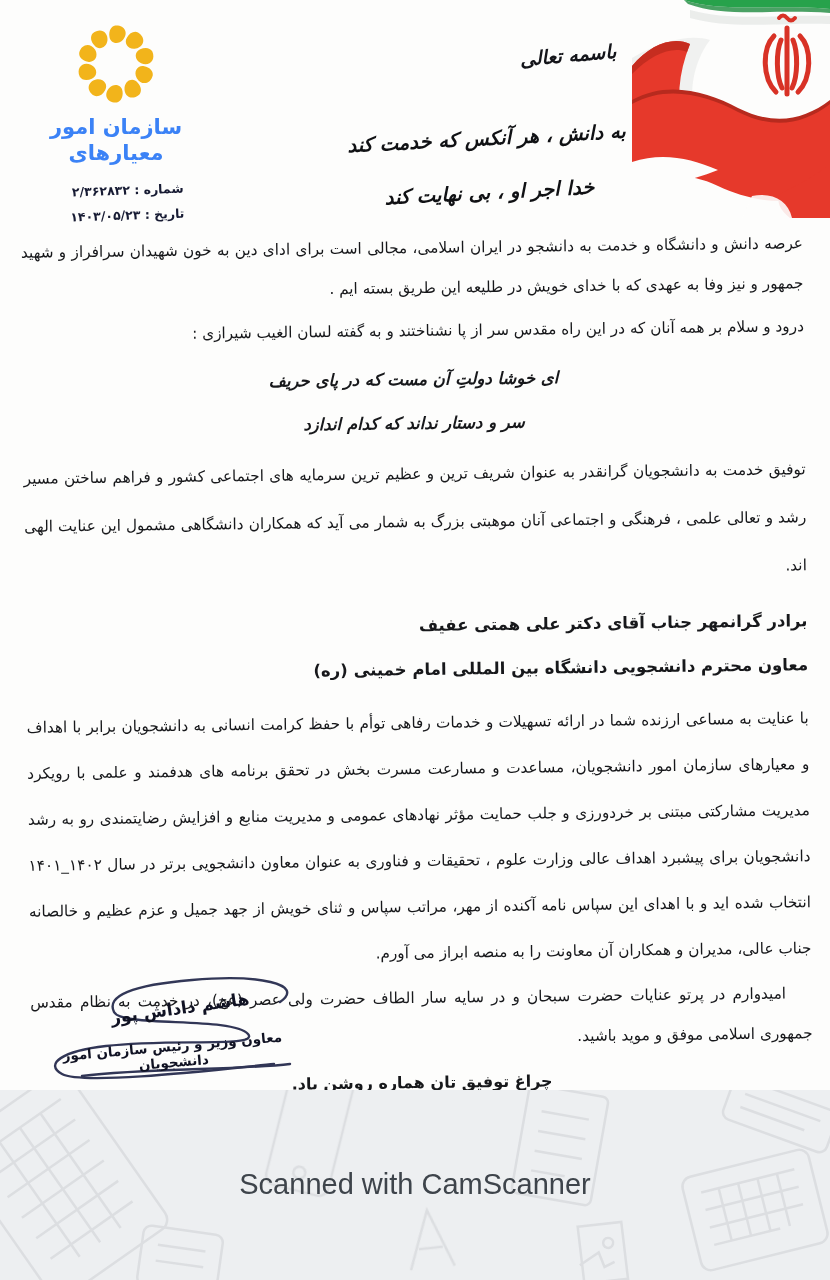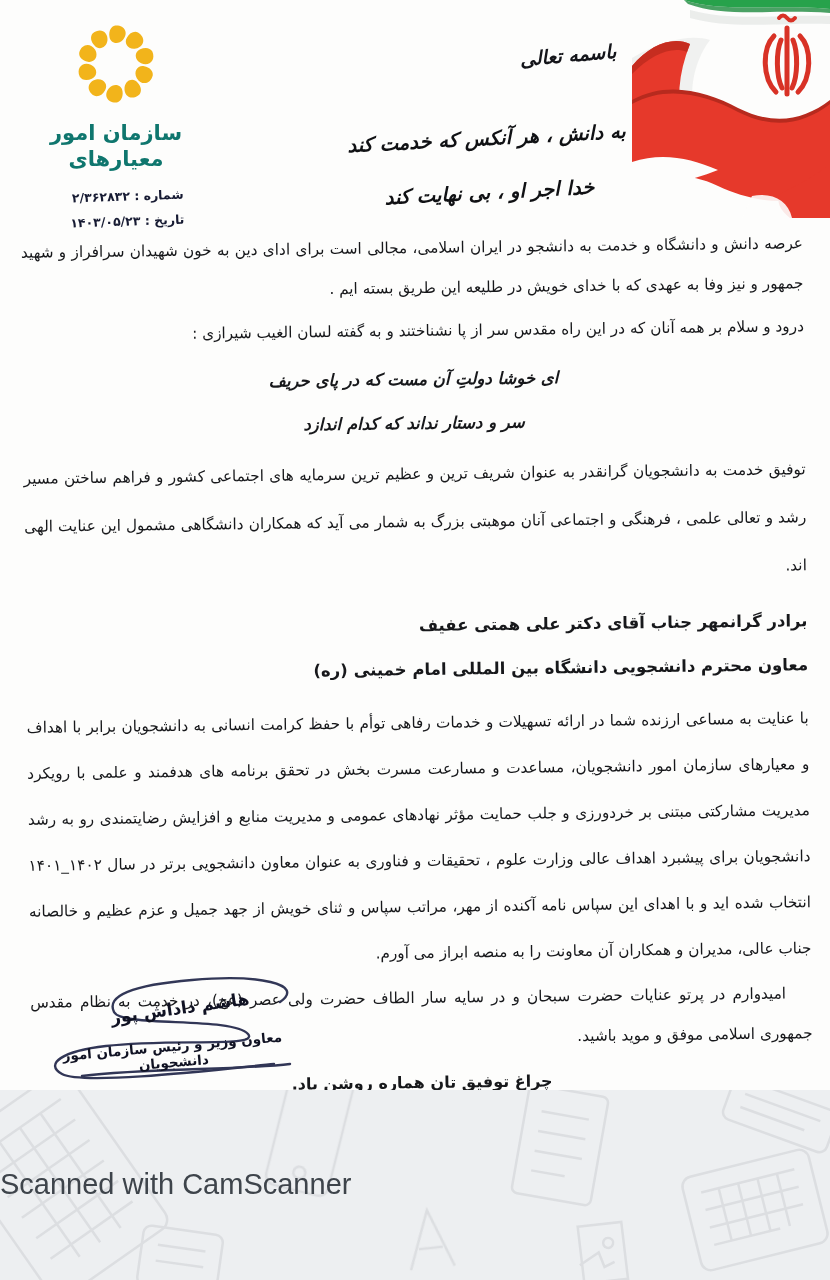--- a/index.html
+++ b/index.html
@@ -3,21 +3,21 @@
 <meta charset="utf-8">
 <style>
   html,body{margin:0;padding:0;background:#ffffff;}
   body{width:830px;height:1280px;font-family:"DejaVu Sans",sans-serif;}
   .page{position:relative;width:830px;height:1280px;overflow:hidden;background:#f0f1f3;}
   .letter{position:absolute;left:0;top:0;width:830px;height:1090px;background:#fdfdfc;
           box-shadow:0 3px 6px rgba(0,0,0,.18);}
   
   .logo-block{position:absolute;left:38px;top:14px;width:156px;text-align:center;}
   .sun{width:100px;height:100px;margin:0 auto;display:block;}
-  .org-name{direction:rtl;color:#0f766e;font-weight:bold;font-size:21px;line-height:26px;margin-top:6px;letter-spacing:0;}
+  .org-name{direction:rtl;color:#3b82f6;font-weight:bold;font-size:21px;line-height:26px;letter-spacing:0;}
   .logo-meta{direction:rtl;margin-top:12px;color:#171b33;font-size:12.5px;font-weight:bold;line-height:25px;text-align:right;padding-right:10px;transform:rotate(-2deg);}
   .logo-meta .val{letter-spacing:1px;}
   
   .besmele{position:absolute;left:498px;top:44px;width:140px;direction:rtl;text-align:center;
            font-size:19px;font-weight:bold;font-style:italic;color:#14151a;transform:rotate(-5deg);}
   .poem-top{position:absolute;left:318px;top:112px;width:340px;direction:rtl;text-align:center;
             font-size:19.5px;font-weight:bold;font-style:italic;color:#101114;line-height:54px;transform:rotate(-3deg);}
   
   .flag{position:absolute;right:0;top:0;width:198px;height:218px;}
   
@@ -35,21 +35,21 @@
   
   .signature{position:absolute;left:22px;top:972px;width:300px;height:150px;}
   .sig-name{position:absolute;left:58px;top:26px;width:200px;direction:rtl;text-align:center;
             font-size:17px;font-weight:bold;color:#101223;transform:rotate(-8deg);}
   .sig-title{position:absolute;left:6px;top:66px;width:290px;direction:rtl;text-align:center;
              font-size:13.5px;font-weight:bold;color:#101223;transform:rotate(-5deg);}
   .sig-ink{position:absolute;left:0;top:0;width:300px;height:150px;}
   
   .scan-band{position:absolute;left:0;bottom:0;width:830px;height:190px;background:#edeff1;overflow:hidden;}
   .doodles{position:absolute;left:0;top:0;width:830px;height:190px;}
-  .scan-text{position:absolute;left:0;right:0;top:78px;
+  .scan-text{position:absolute;left:0;right:0;top:78px;text-align:center;
              font-family:"Liberation Sans",sans-serif;font-size:29px;color:#3e444b;}
 </style>
 </head>
 <body>
 
 <div class="page">
 
   <div class="letter">
 
     <svg class="flag" viewBox="0 0 198 218" aria-hidden="true">

